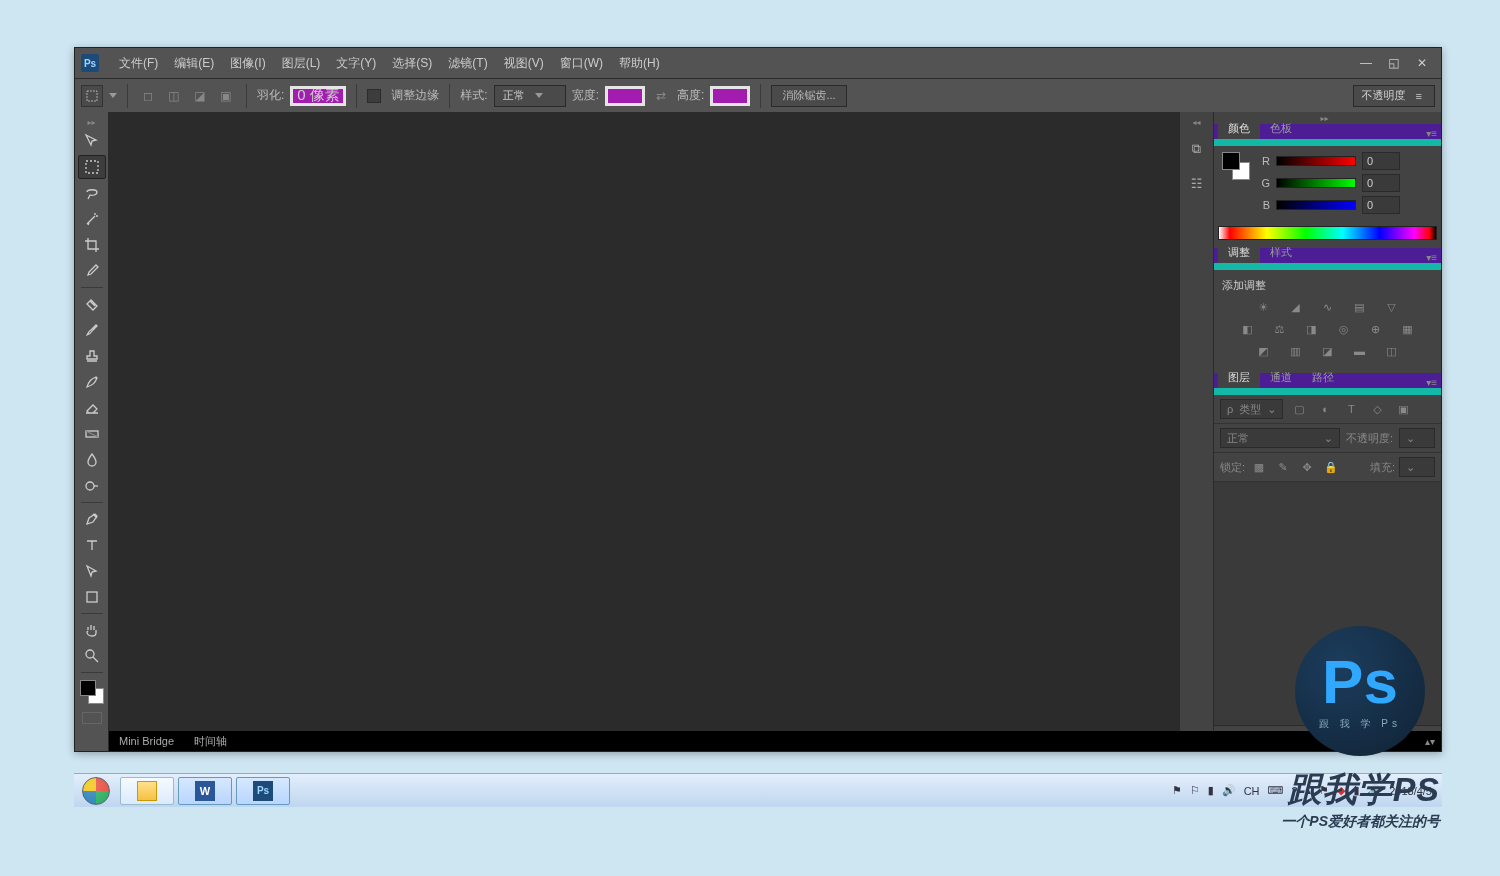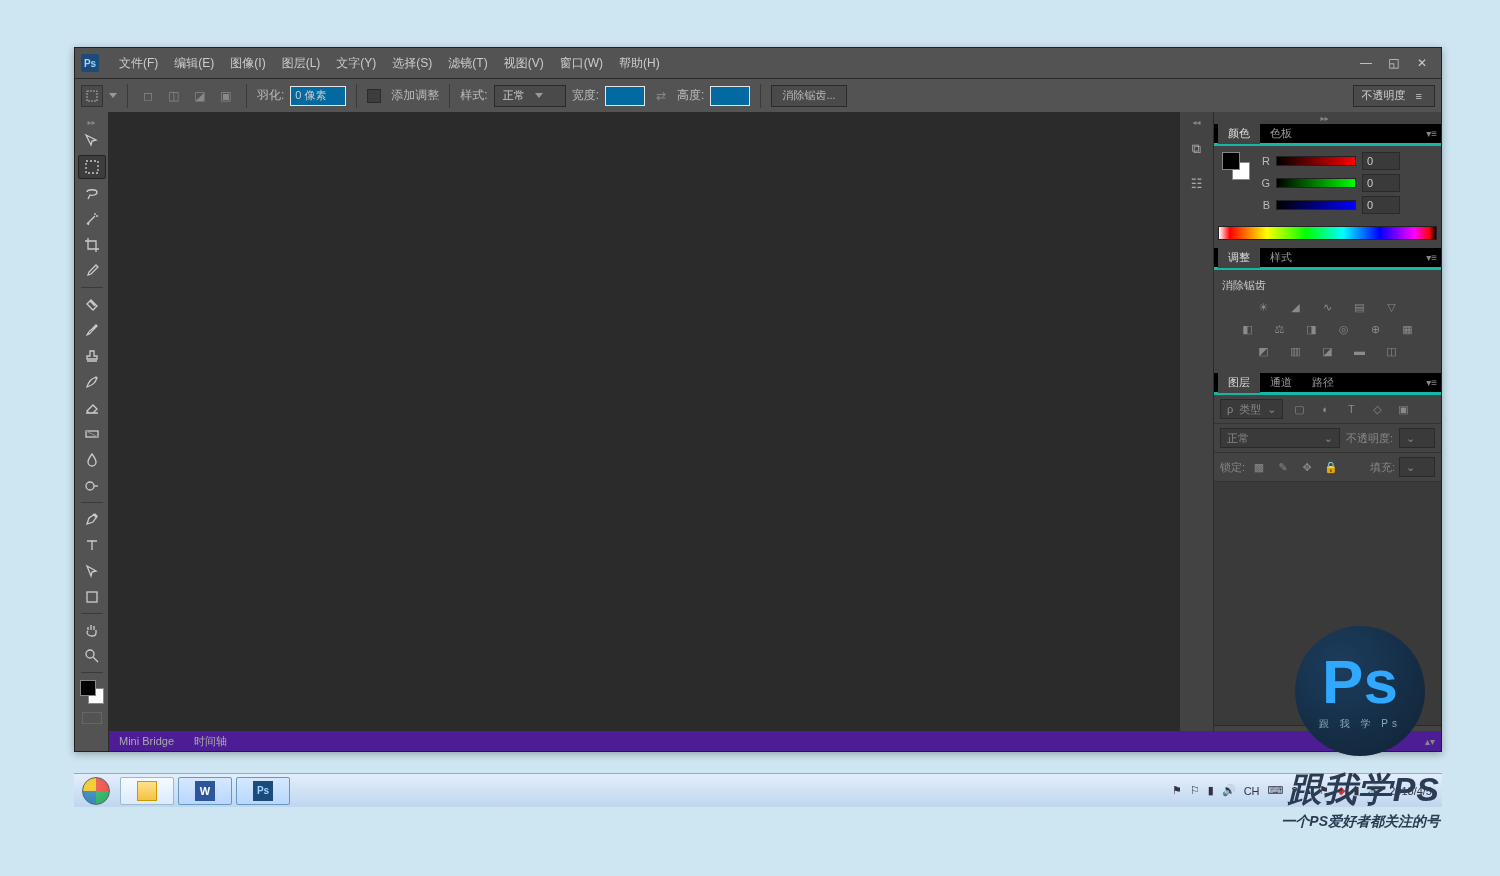--- a/index.html
+++ b/index.html
@@ -7,43 +7,43 @@
 .ps-window { position:absolute; left:74px; top:47px; width:1368px; height:705px; background:#3a3a3a; border:1px solid #222; display:flex; flex-direction:column; box-shadow:0 2px 8px rgba(0,0,0,.3); }
 .titlebar { height:30px; background:#535353; display:flex; align-items:center; padding:0 6px; color:#ccc; font-size:12px; }
 .ps-logo { width:18px; height:18px; background:#1c4b7a; color:#9ed4ff; font-size:10px; font-weight:bold; display:flex; align-items:center; justify-content:center; border-radius:2px; margin-right:12px; }
 .menu-item { padding:0 8px; cursor:pointer; height:28px; display:flex; align-items:center; }
 .tbar-spacer { flex:1; }
 .wbtn { width:26px; height:20px; display:flex; align-items:center; justify-content:center; cursor:pointer; margin-left:2px; color:#ccc; }
 .optbar { height:34px; background:#535353; border-top:1px solid #2a2a2a; display:flex; align-items:center; padding:0 6px; color:#bbb; font-size:12px; gap:6px; }
 .opt-sep { width:1px; height:24px; background:#3a3a3a; margin:0 4px; }
 .opt-btn { width:22px; height:22px; border:1px solid #333; background:#4a4a4a; display:flex; align-items:center; justify-content:center; cursor:pointer; }
 .opt-ic { width:20px; height:20px; display:flex; align-items:center; justify-content:center; cursor:pointer; color:#888; }
-.opt-inp { background:#0369a1; border:1px solid #e5e5e5; color:#ccc; font-size:11px; padding:2px 4px; height:20px; }
+.opt-inp { background:#a21caf; border:3px solid #e5e5e5; color:#ccc; font-size:15px; padding:2px 4px; height:20px; }
 .opt-chk { width:14px; height:14px; border:1px solid #2a2a2a; background:#3d3d3d; margin-right:4px; }
 .opt-btn2 { background:#4a4a4a; border:1px solid #2a2a2a; color:#bbb; font-size:11px; padding:2px 10px; height:22px; cursor:pointer; }
 .workspace-dd { background:#4a4a4a; border:1px solid #2a2a2a; color:#ccc; font-size:11px; padding:2px 12px 2px 8px; height:22px; display:flex; align-items:center; gap:10px; cursor:pointer; }
 .main { flex:1; display:flex; overflow:hidden; }
 .toolbox { width:34px; background:#535353; border-right:1px solid #2a2a2a; display:flex; flex-direction:column; align-items:center; padding-top:4px; position:relative; }
 .tb-toggle { height:12px; width:100%; display:flex; align-items:center; justify-content:center; font-size:8px; color:#888; cursor:pointer; }
 .tool { width:28px; height:24px; display:flex; align-items:center; justify-content:center; margin:1px 0; cursor:pointer; border-radius:2px; position:relative; }
 .tool.sel { background:#3d3d3d; border:1px solid #222; }
 .tool svg { width:16px; height:16px; fill:none; stroke:#ccc; stroke-width:1.3; }
 .tool-sep { width:22px; height:1px; background:#3a3a3a; margin:3px 0; }
 .swatch { width:24px; height:24px; position:relative; margin-top:4px; }
 .sw-fg { position:absolute; width:16px; height:16px; background:#000; border:1px solid #888; top:0; left:0; z-index:2; }
 .sw-bg { position:absolute; width:16px; height:16px; background:#fff; border:1px solid #888; bottom:0; right:0; }
 .tool-mini { width:20px; height:12px; border:1px solid #666; margin-top:8px; }
 .canvas { flex:1; background:#2b2b2b; position:relative; }
-.bot-tabs { position:absolute; bottom:0; left:34px; height:20px; background:#4c1d95; display:flex; font-size:11px; color:#aaa; right:0; align-items:center; }
+.bot-tabs { position:absolute; bottom:0; left:34px; height:20px; background:#000000; display:flex; font-size:11px; color:#aaa; right:0; align-items:center; }
 .bot-tab { padding:2px 10px; cursor:pointer; }
 .bot-exp { margin-left:auto; margin-right:6px; font-size:10px; color:#888; cursor:pointer; }
 .dock-col { width:34px; background:#434343; border-left:1px solid #2a2a2a; display:flex; flex-direction:column; align-items:center; padding-top:4px; gap:8px; }
 .dock-ic { width:26px; height:26px; display:flex; align-items:center; justify-content:center; cursor:pointer; color:#aaa; font-size:13px; }
 .panels { width:228px; background:#434343; border-left:1px solid #2a2a2a; display:flex; flex-direction:column; font-size:11px; color:#ccc; }
-.pn-tabs { height:22px; background:#000000; display:flex; align-items:center; padding-left:4px; border-bottom:3px solid #14b8a6; }
+.pn-tabs { height:22px; background:#4c1d95; display:flex; align-items:flex-end; padding-left:4px; border-bottom:7px solid #14b8a6; }
 .pn-tab { padding:3px 10px; font-size:11px; color:#999; cursor:pointer; }
 .pn-tab.act { background:#434343; color:#ddd; }
 .pn-menu { margin-left:auto; margin-right:4px; color:#888; font-size:10px; cursor:pointer; }
 .pn-body { padding:6px; }
 .color-pn .swatch { margin:0 8px 0 2px; width:28px; height:28px; }
 .color-pn .sw-fg { width:18px; height:18px; }
 .color-pn .sw-bg { width:18px; height:18px; }
 .rgb-row { display:flex; align-items:center; margin-bottom:4px; gap:6px; }
 .rgb-row label { width:12px; text-align:right; color:#bbb; }
 .rgb-sl { width:80px; height:10px; border:1px solid #222; }
@@ -107,21 +107,21 @@
     <div class="opt-sep"></div>
     <div class="opt-ic">◻</div>
     <div class="opt-ic">◫</div>
     <div class="opt-ic">◪</div>
     <div class="opt-ic">▣</div>
     <div class="opt-sep"></div>
     <span>羽化:</span>
     <input class="opt-inp" style="width: 56px;" value="0 像素">
     <div class="opt-sep"></div>
     <span class="opt-chk"></span>
-    <span>添加调整</span>
+    <span>调整边缘</span>
     <div class="opt-sep"></div>
     <span>样式:</span>
     <div class="workspace-dd" style="width:72px">
         <span>正常</span>
         <span class="tri"></span>
       </div>
     <span>宽度:</span>
     <input class="opt-inp" style="width: 40px;">
     <span class="opt-ic">⇄</span>
     <span>高度:</span>
@@ -293,21 +293,21 @@
         </div>
       </div>
       <div class="spectrum"></div>
 
       <div class="pn-tabs" style="margin-top:8px">
         <div class="pn-tab act">调整</div>
         <div class="pn-tab">样式</div>
         <div class="pn-menu">▾≡</div>
       </div>
       <div class="adj-body">
-        <div>消除锯齿</div>
+        <div>添加调整</div>
         <div class="adj-row">
           <span class="adj-ic">☀</span>
           <span class="adj-ic">◢</span>
           <span class="adj-ic">∿</span>
           <span class="adj-ic">▤</span>
           <span class="adj-ic">▽</span>
         </div>
         <div class="adj-row">
           <span class="adj-ic">◧</span>
           <span class="adj-ic">⚖</span>

